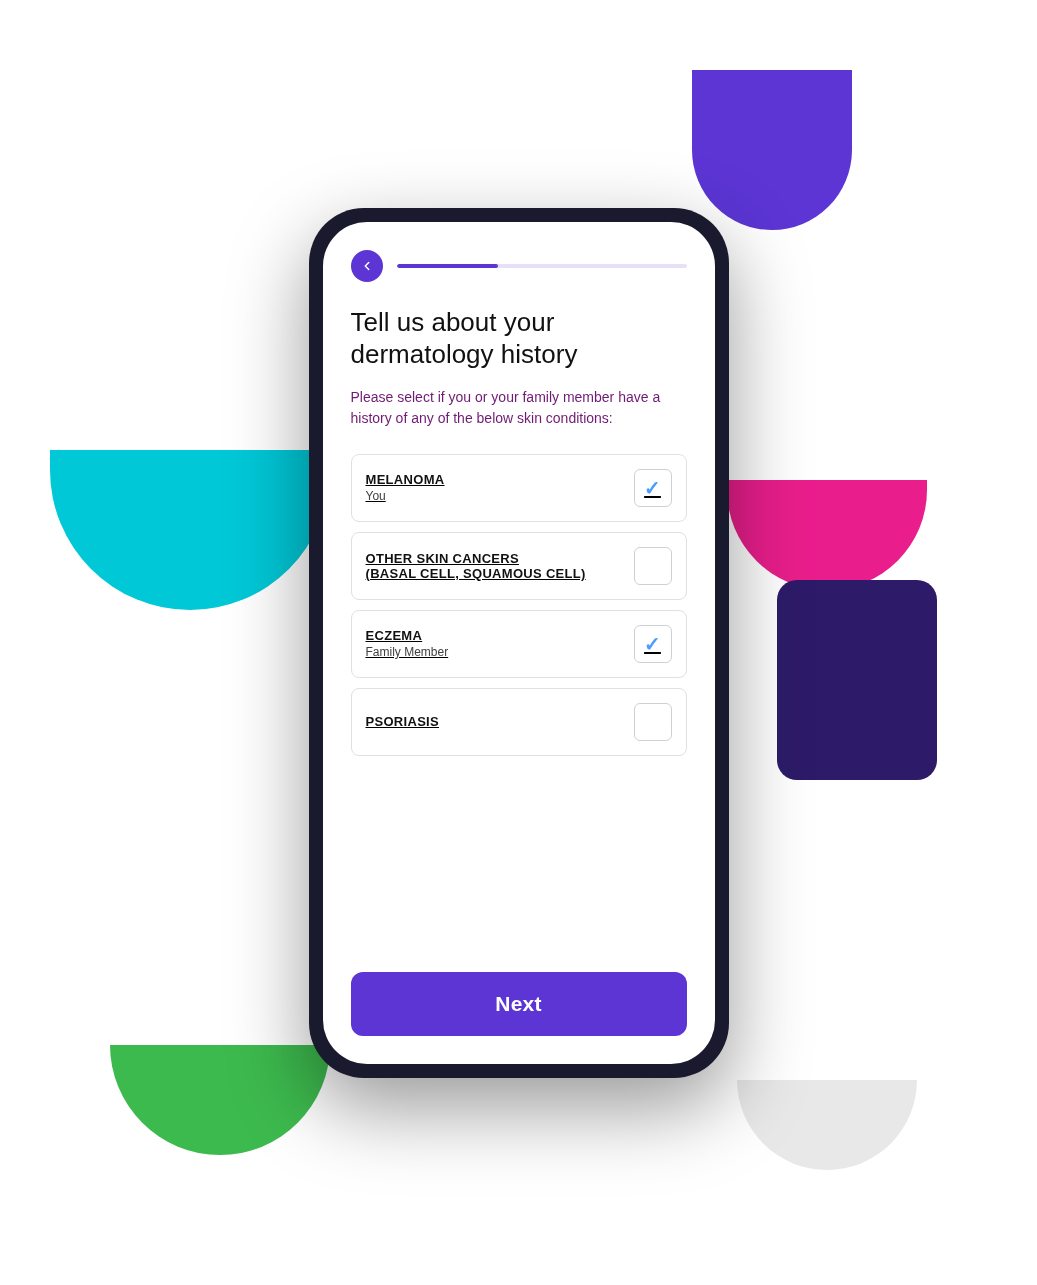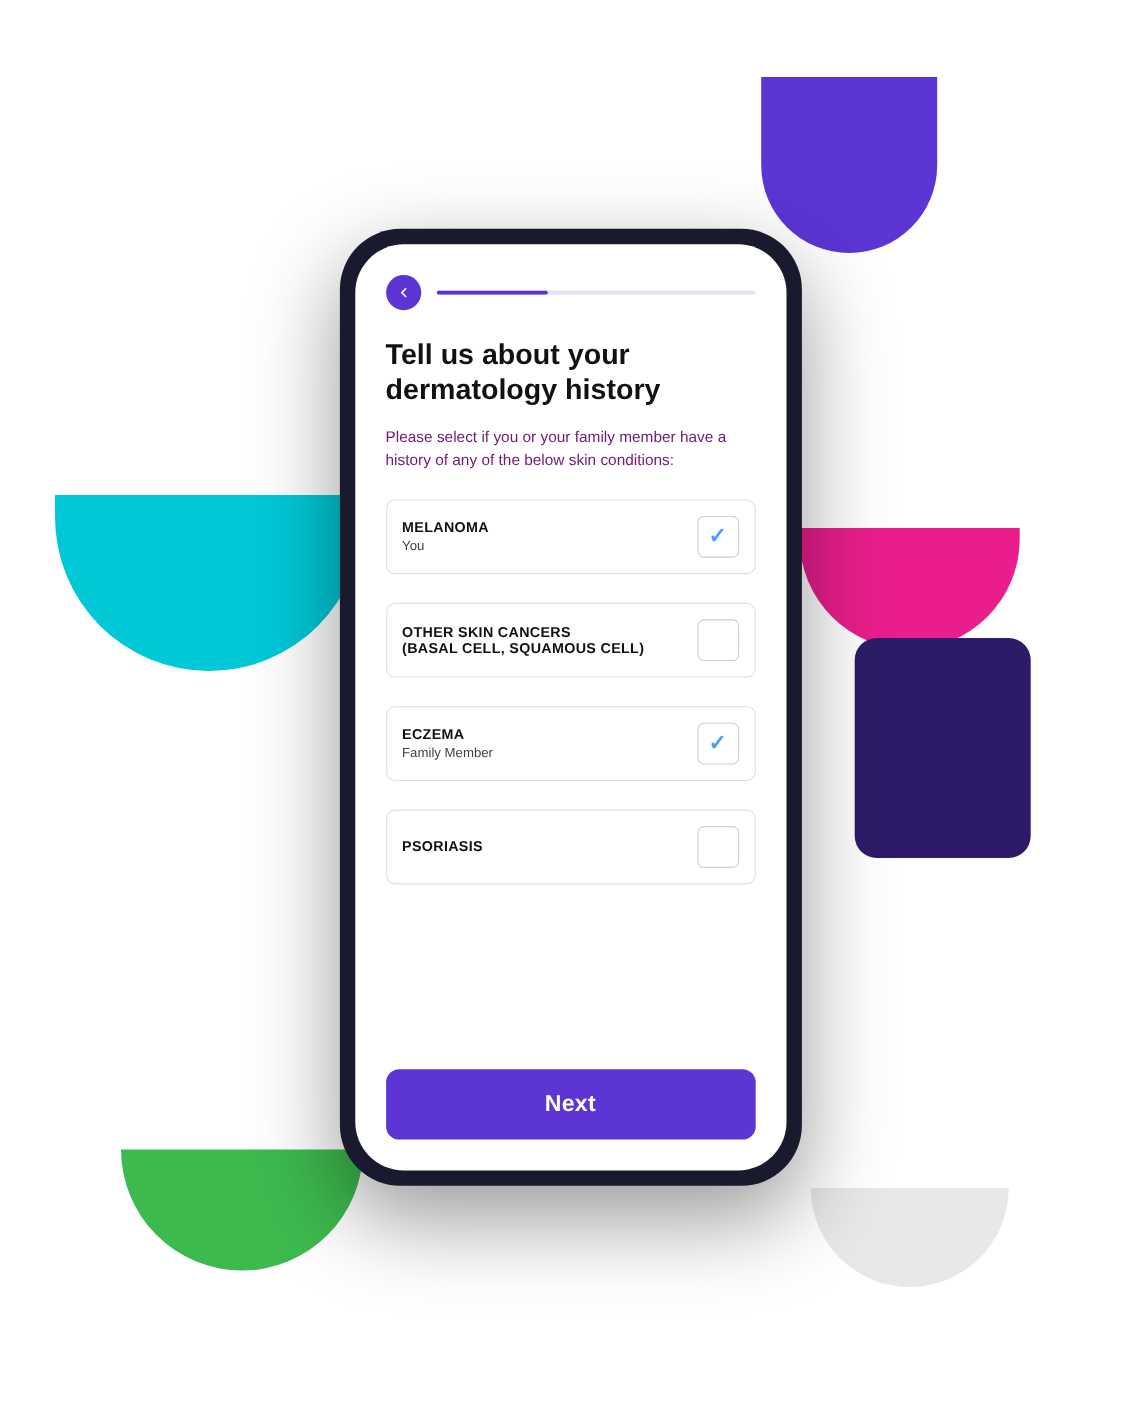--- a/index.html
+++ b/index.html
@@ -147,39 +147,40 @@
 
     .progress-fill {
       height: 100%;
       background: #5c35d4;
       border-radius: 2px;
     }
 
     
     .page-title {
       font-size: 26px;
-      font-weight: 700;
+      font-weight: 400;
       color: #111111;
       line-height: 1.25;
       margin-bottom: 16px;
     }
 
     .page-description {
       font-size: 14px;
       color: #701a75;
       line-height: 1.55;
       margin-bottom: 24px;
     }
 
     
     .conditions-list {
       flex: 1;
       display: flex;
       flex-direction: column;
-      gap: 16px;
+      gap: 0;
+      text-decoration: underline;
     }
 
     .condition-row {
       display: flex;
       align-items: center;
       justify-content: space-between;
       border: 1px solid #e0e0e0;
       border-radius: 8px;
       padding: 14px 14px;
       margin-bottom: 10px;

